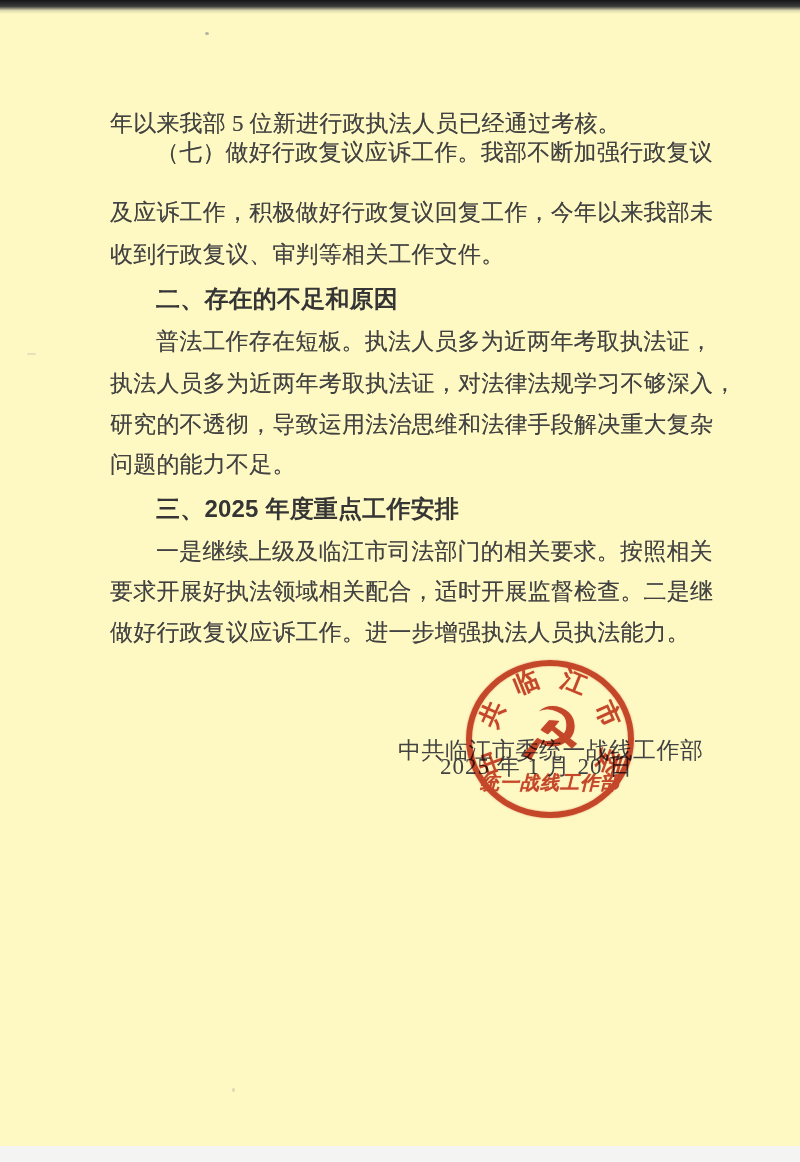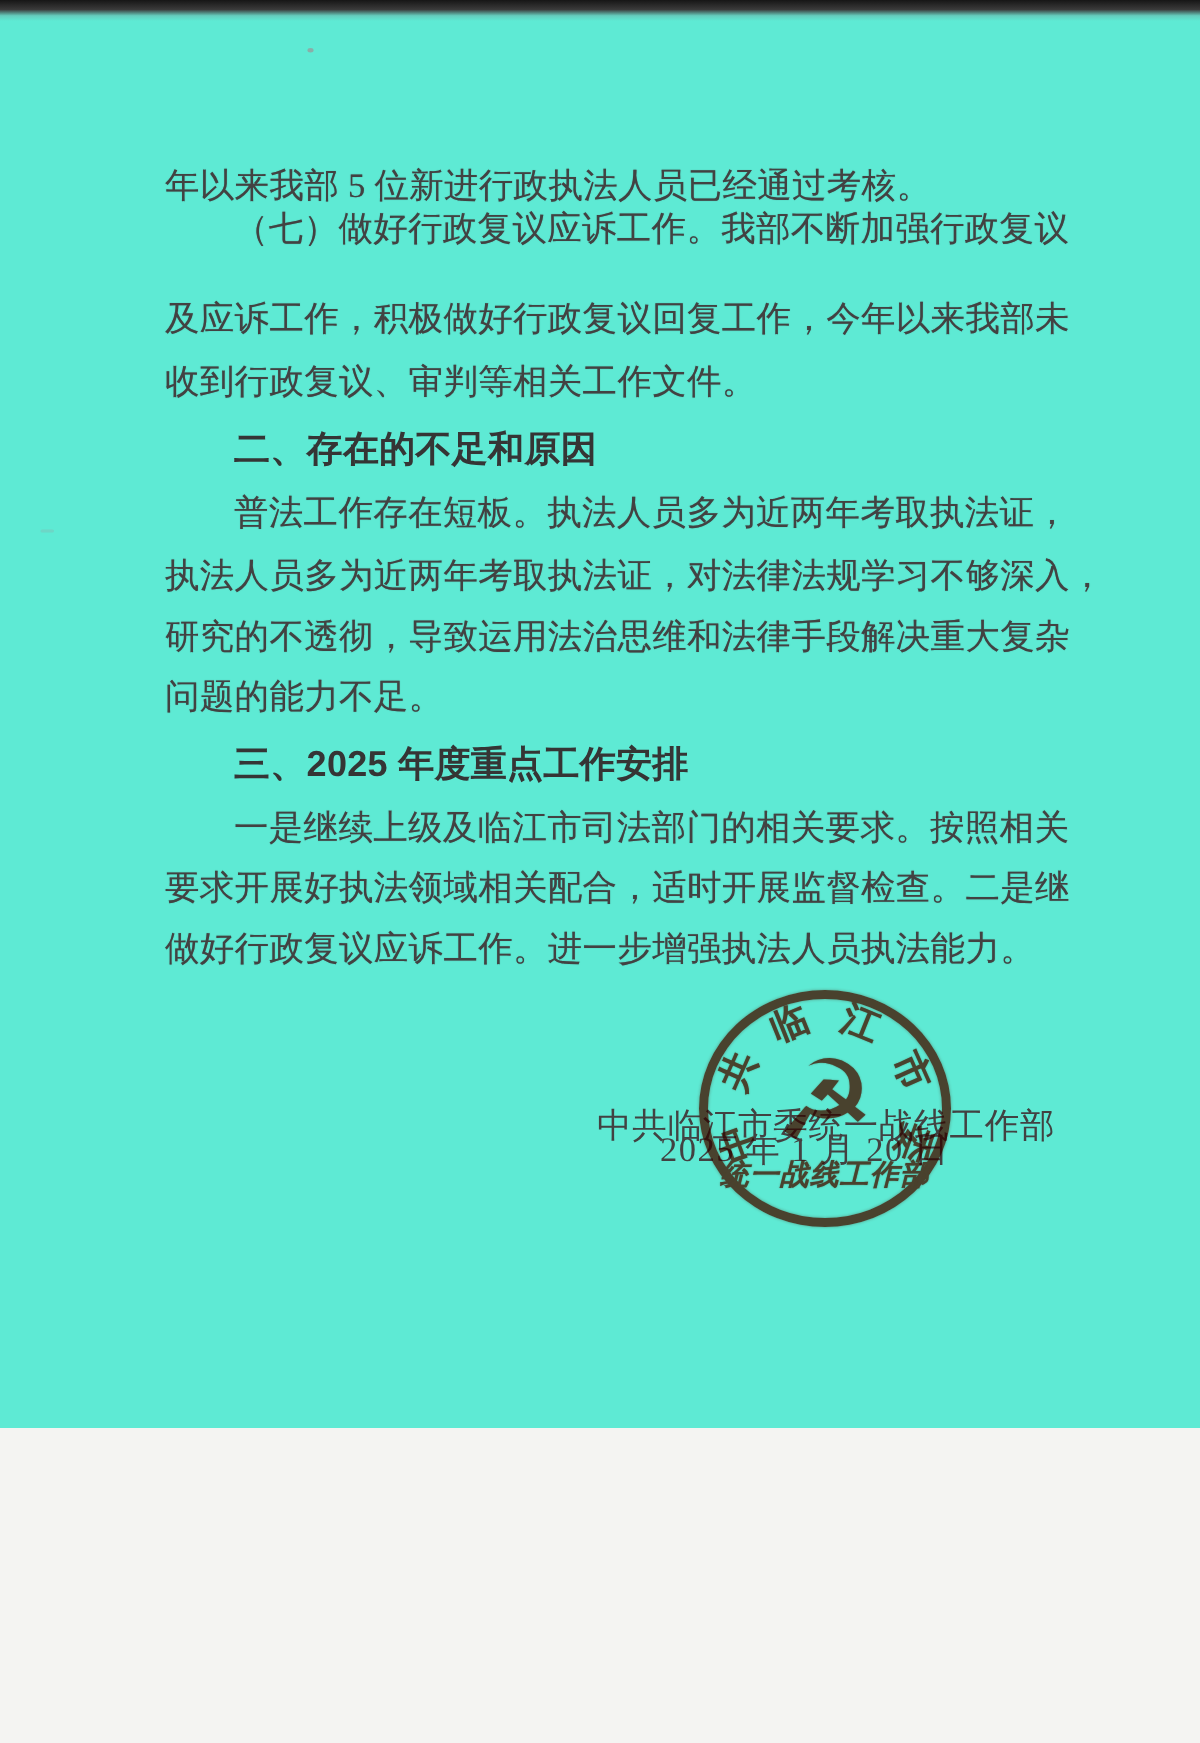--- a/index.html
+++ b/index.html
@@ -4,22 +4,22 @@
 <style>
   html, body { margin: 0; padding: 0; }
   body {
     width: 800px; height: 1162px;
     background: #f4f4f2;
     font-family: "Liberation Serif", "DejaVu Serif", serif;
     overflow: hidden;
   }
   .page {
     position: relative;
-    width: 800px; height: 952px;
-    background: #5eead4;
+    width: 800px; height: 1146px;
+    background: #fef9c3;
     overflow: hidden;
   }
   
   .scan-band-top {
     position: absolute; left: 0; top: 0; width: 800px; height: 14px;
     background: linear-gradient(to bottom, #161616 0%, #3a3a3a 45%, rgba(120,120,120,0.25) 75%, rgba(255,255,255,0) 100%);
   }
   .artifact {
     position: absolute; background: #9a9a9a; border-radius: 50%;
   }

